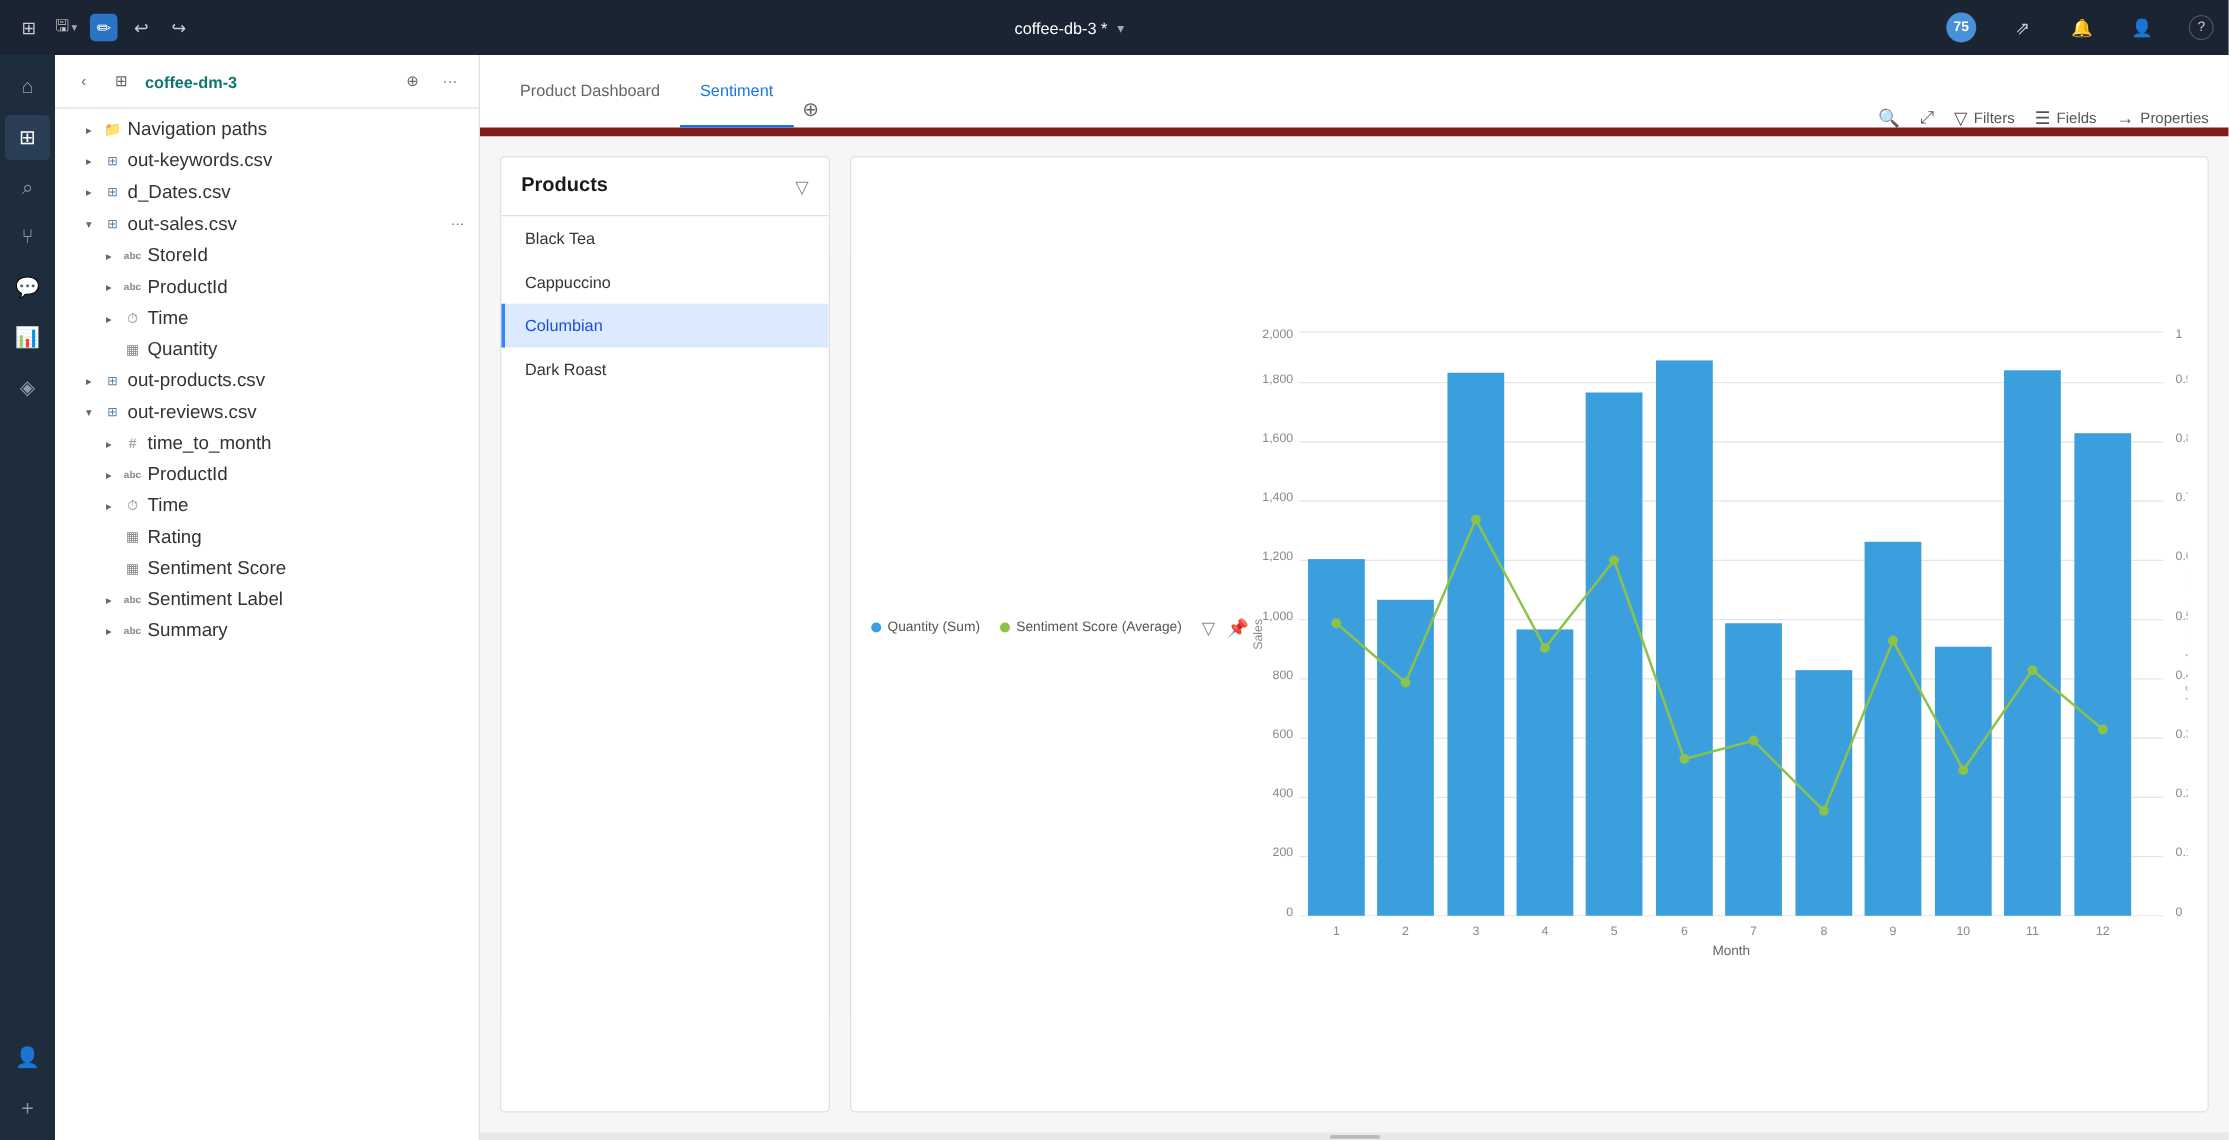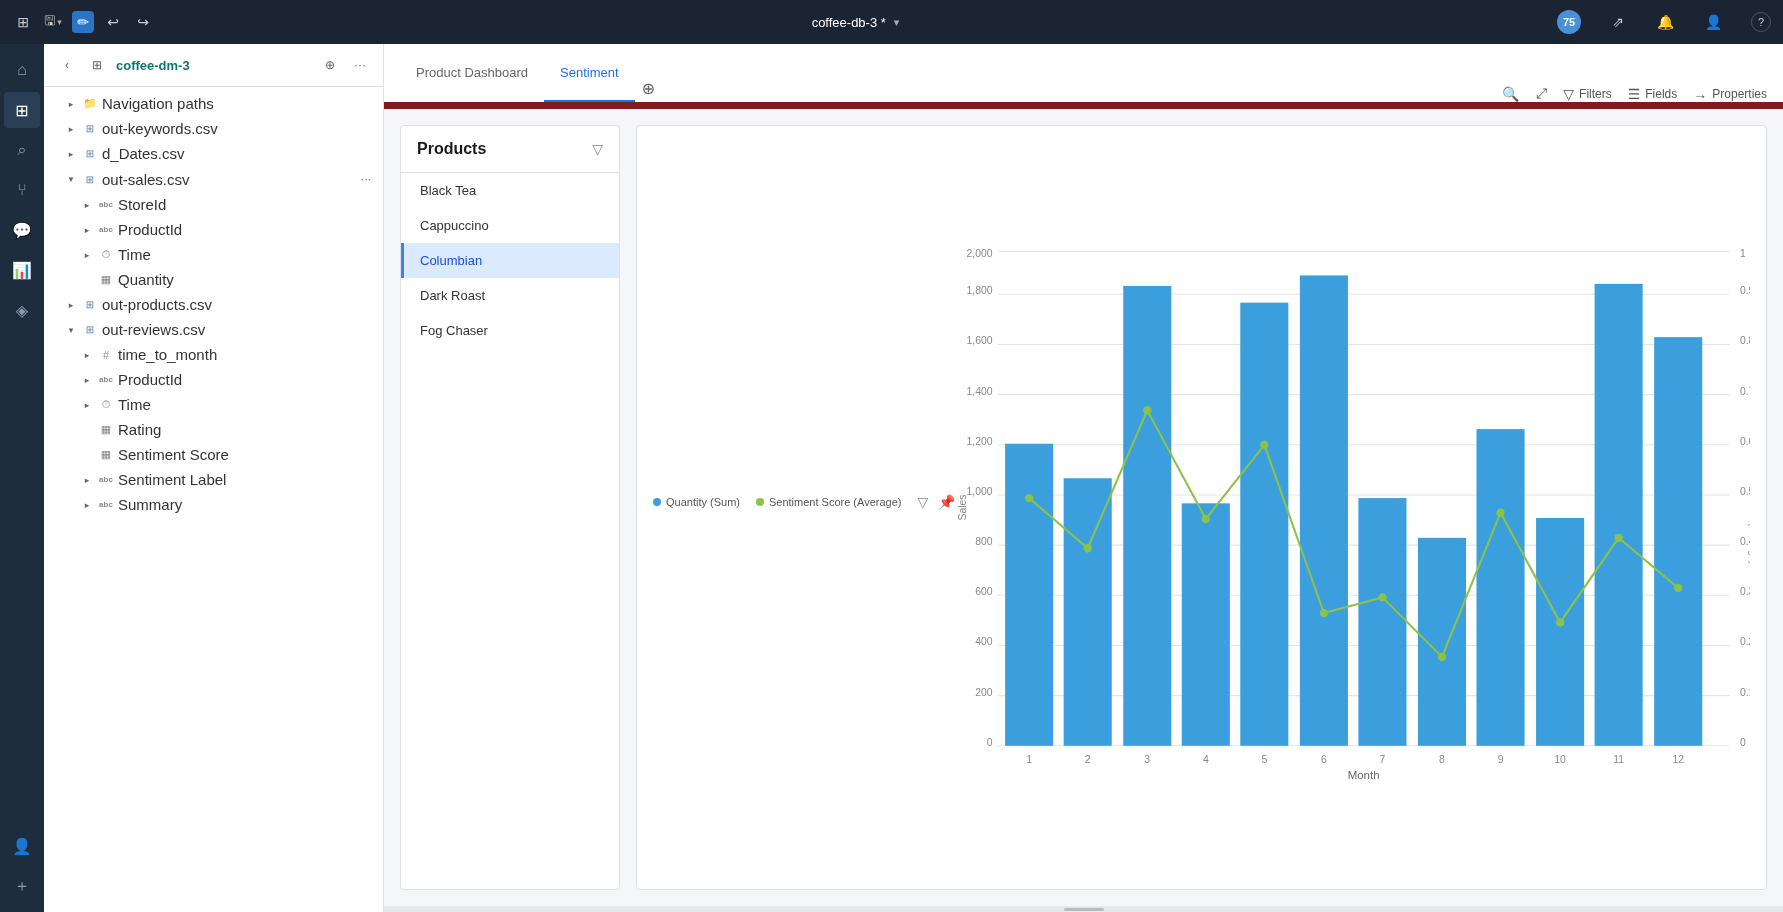--- a/index.html
+++ b/index.html
@@ -282,21 +282,21 @@
     .content-body {
       flex: 1;
       display: flex;
       overflow: hidden;
       padding: 16px;
       gap: 16px;
     }
 
     
     .products-panel {
-      width: 220px;
+      width: 264px;
       background: #fff;
       border-radius: 4px;
       border: 1px solid #e0e0e0;
       overflow: hidden;
     }
     .products-header {
       display: flex;
       align-items: center;
       padding: 14px 16px;
       border-bottom: 1px solid #e0e0e0;
@@ -590,23 +590,20 @@
         </div>
         <div class="product-item">
           <span>Cappuccino</span>
         </div>
         <div class="product-item active">
           <span>Columbian</span>
         </div>
         <div class="product-item">
           <span>Dark Roast</span>
         </div>
-        <div class="product-item">
-          <span>Fog Chaser</span>
-        </div>
       </div>
 
       <div class="chart-panel">
         <div class="chart-header">
           <div class="legend-item">
             <div class="legend-dot" style="background:#3b9edd;"></div>
             <span>Quantity (Sum)</span>
           </div>
           <div class="legend-item">
             <div class="legend-dot" style="background:#8bc34a;"></div>

